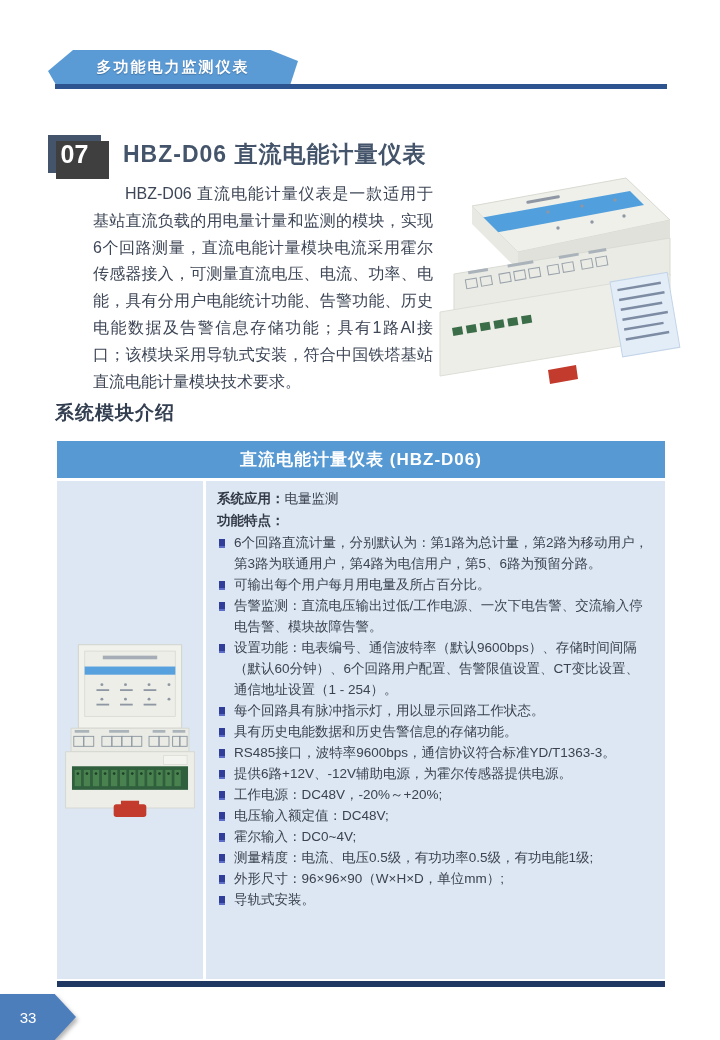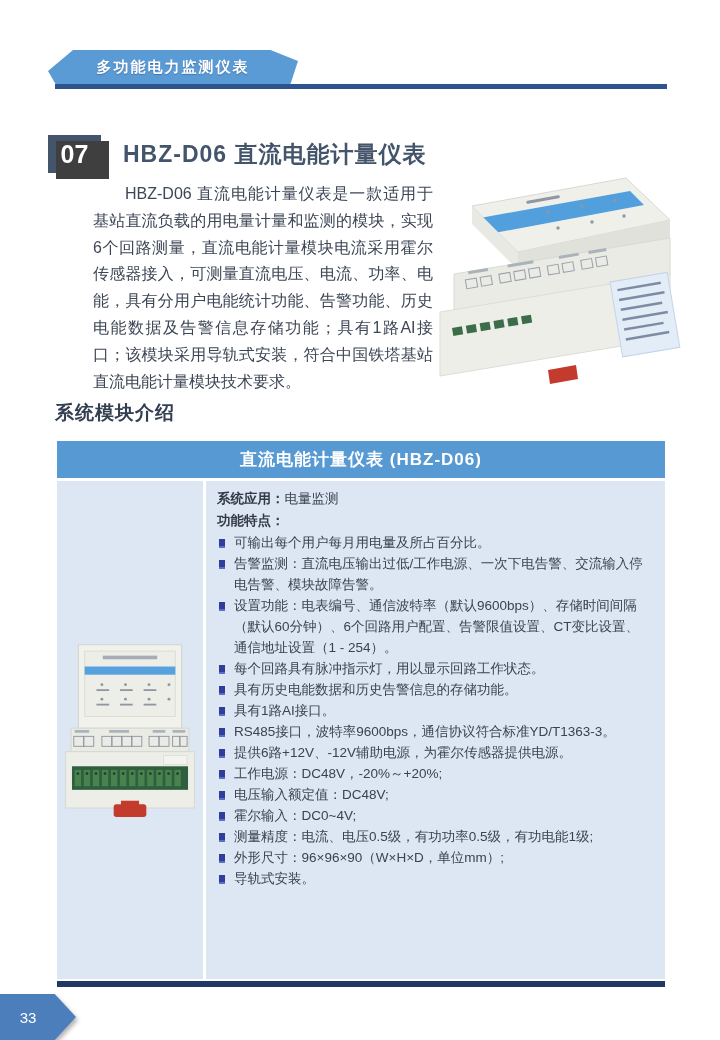--- a/index.html
+++ b/index.html
@@ -247,26 +247,26 @@
           <rect x="57" y="182" width="36" height="14" rx="3" fill="#c23b2d"></rect>
           <rect x="65" y="178" width="20" height="8" fill="#c23b2d"></rect>
         </svg>
       </div>
       <div class="cell-right">
         <div class="row-inline">
           <span class="lbl">系统应用：</span><span>电量监测</span>
         </div>
         <div class="row-inline lbl">功能特点：</div>
         <ul class="blist">
+            <li><span class="sq-bullet"></span><span>6个回路直流计量，分别默认为：第1路为总计量，第2路为移动用户，第3路为联通用户，第4路为电信用户，第5、6路为预留分路。</span></li>
             <li><span class="sq-bullet"></span><span>可输出每个用户每月用电量及所占百分比。</span></li>
             <li><span class="sq-bullet"></span><span>告警监测：直流电压输出过低/工作电源、一次下电告警、交流输入停电告警、模块故障告警。</span></li>
             <li><span class="sq-bullet"></span><span>设置功能：电表编号、通信波特率（默认9600bps）、存储时间间隔（默认60分钟）、6个回路用户配置、告警限值设置、CT变比设置、通信地址设置（1 - 254）。</span></li>
             <li><span class="sq-bullet"></span><span>每个回路具有脉冲指示灯，用以显示回路工作状态。</span></li>
             <li><span class="sq-bullet"></span><span>具有历史电能数据和历史告警信息的存储功能。</span></li>
-            <li><span class="sq-bullet"></span><span>具有1路AI接口。</span></li>
             <li><span class="sq-bullet"></span><span>RS485接口，波特率9600bps，通信协议符合标准YD/T1363-3。</span></li>
             <li><span class="sq-bullet"></span><span>提供6路+12V、-12V辅助电源，为霍尔传感器提供电源。</span></li>
           </ul>
         <ul class="blist">
             <li><span class="sq-bullet"></span><span>工作电源：DC48V，-20%～+20%;</span></li>
             <li><span class="sq-bullet"></span><span>电压输入额定值：DC48V;</span></li>
             <li><span class="sq-bullet"></span><span>霍尔输入：DC0~4V;</span></li>
             <li><span class="sq-bullet"></span><span>测量精度：电流、电压0.5级，有功功率0.5级，有功电能1级;</span></li>
             <li><span class="sq-bullet"></span><span>外形尺寸：96×96×90（W×H×D，单位mm）;</span></li>
             <li><span class="sq-bullet"></span><span>导轨式安装。</span></li>

